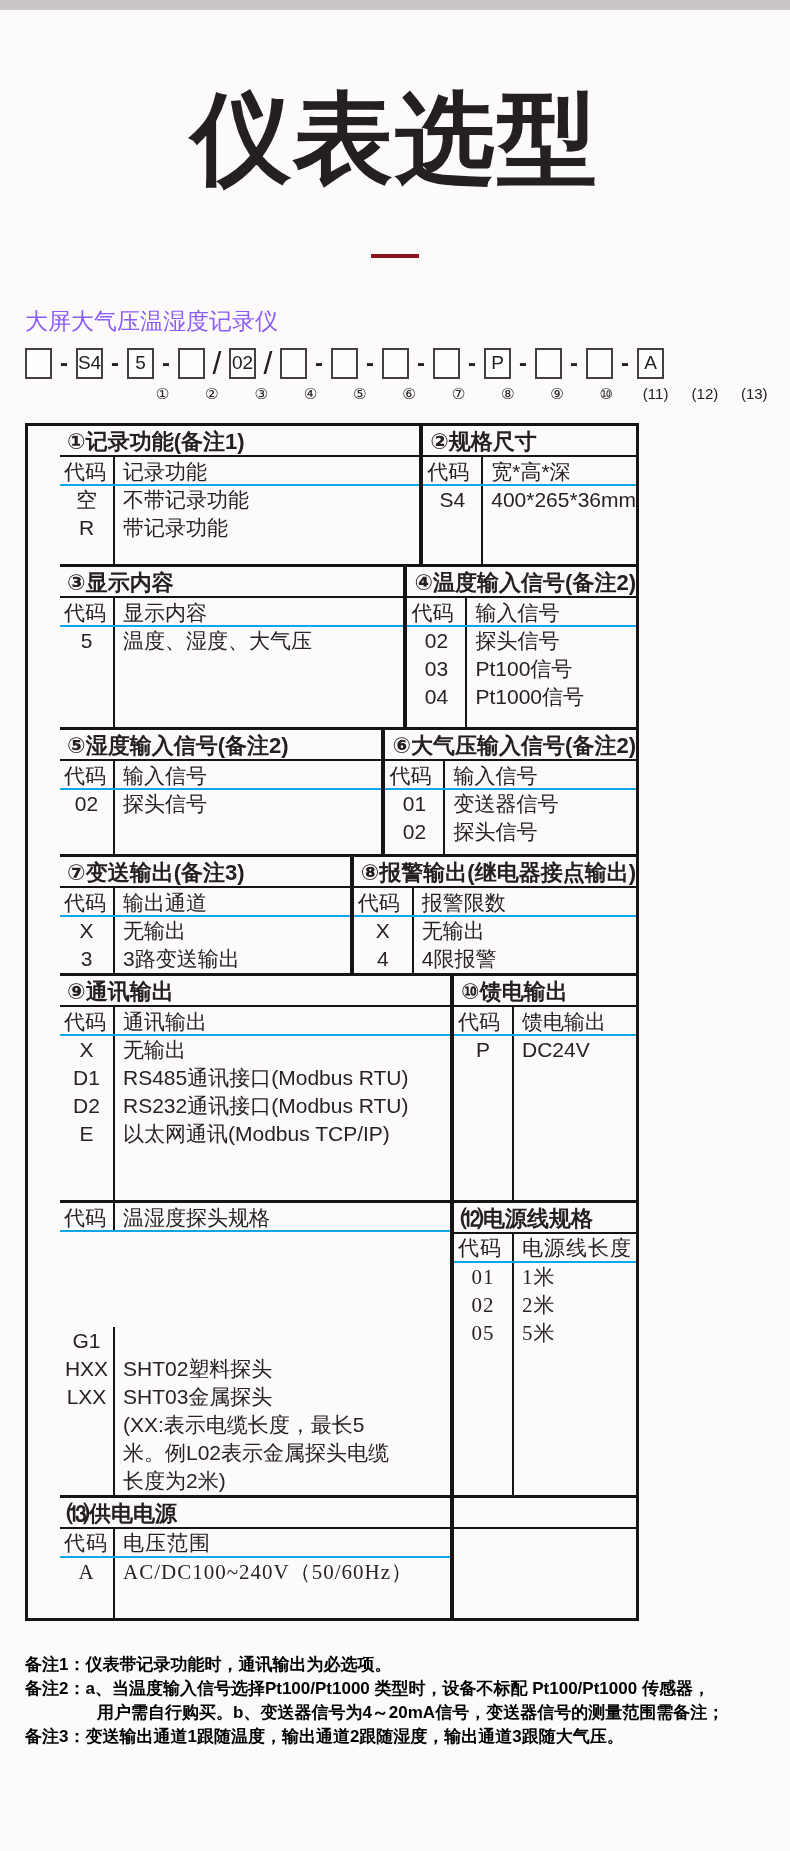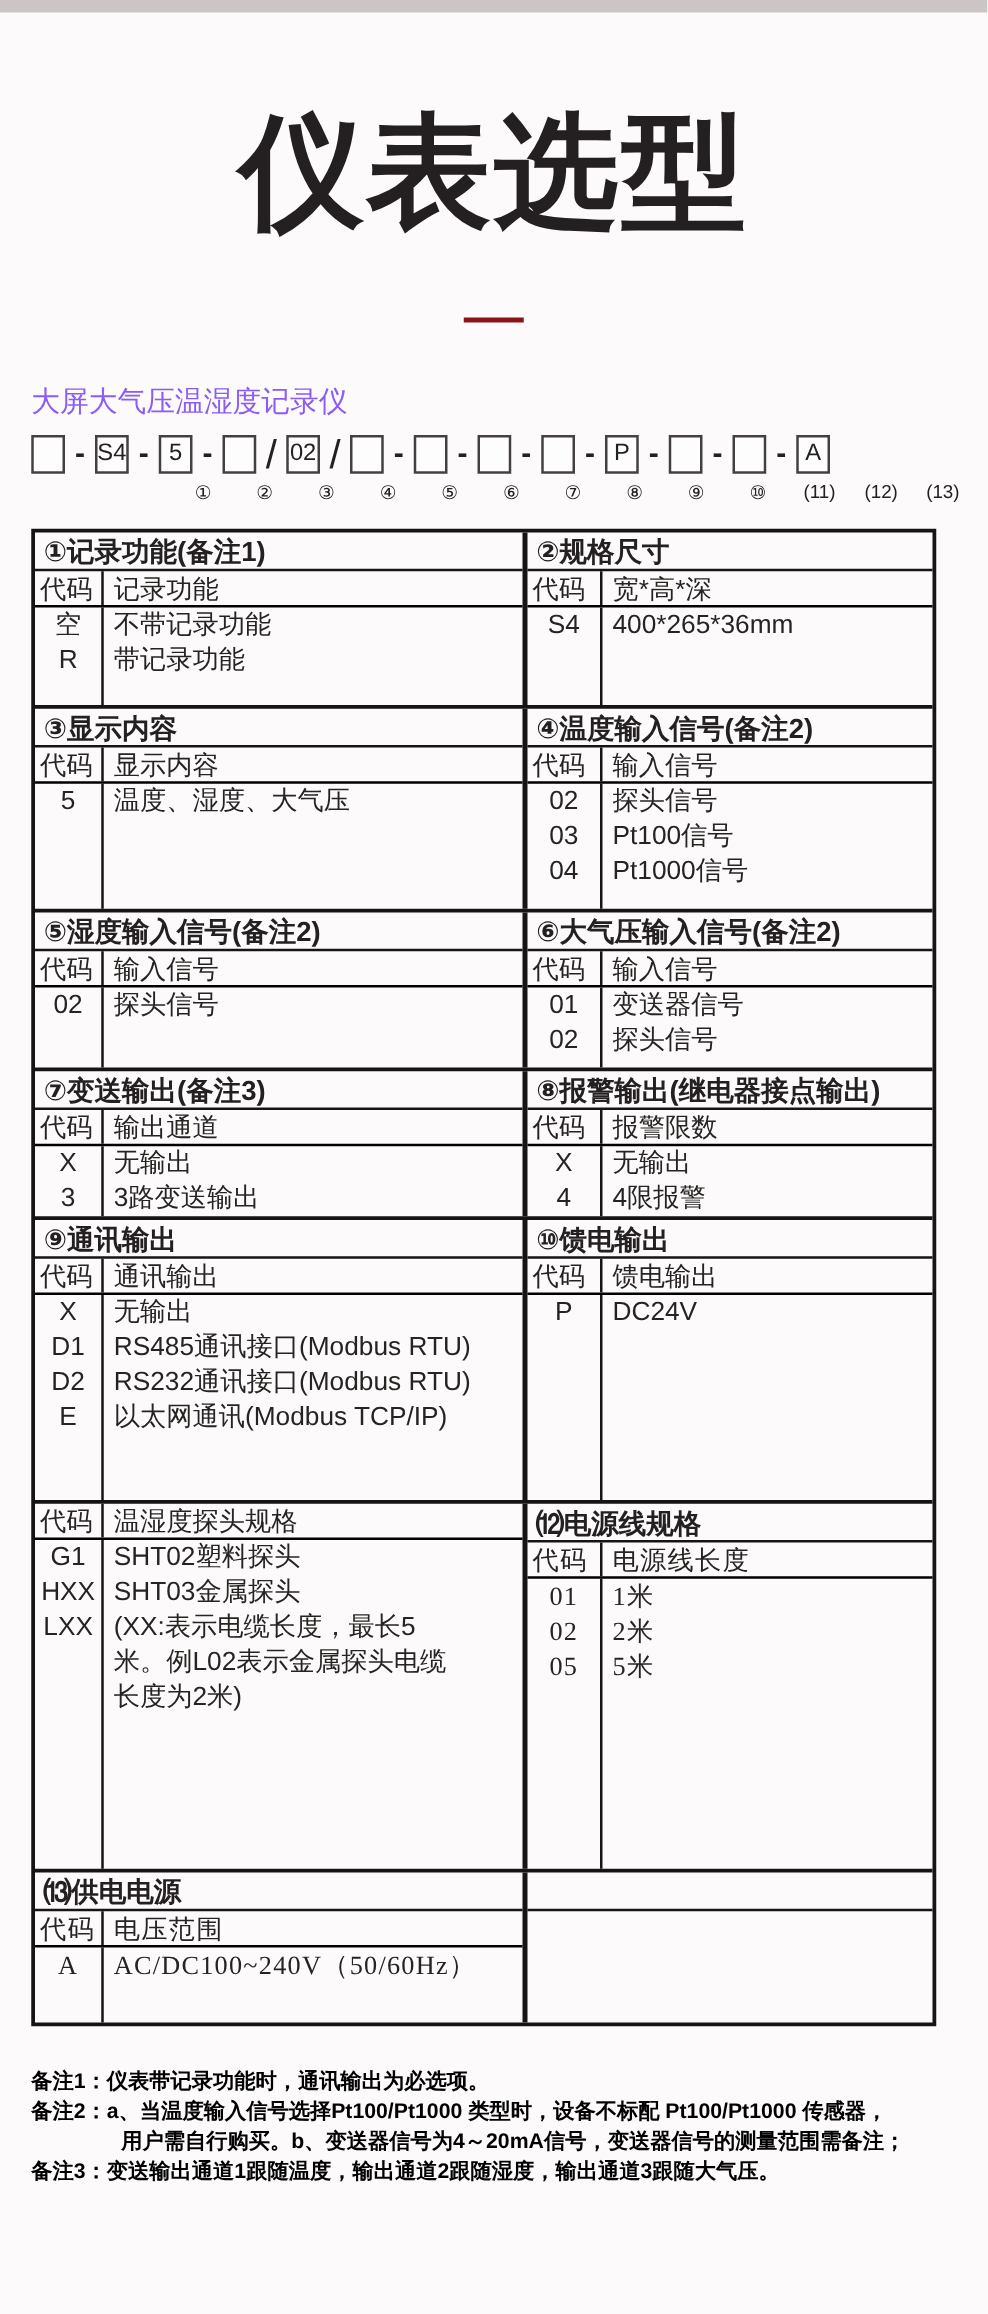--- a/index.html
+++ b/index.html
@@ -33,35 +33,35 @@
     display: flex; align-items: center; justify-content: center;
     font-size: 19px; color: #242021;
   }
   .msep { width: 24px; text-align: center; font-weight: 900; font-size: 24px; color: #242021; }
   .mslash { width: 24px; text-align: center; font-weight: 400; font-size: 32px; color: #242021; }
 
   .nums { display: flex; margin: 5px 0 0 149px; height: 22px; }
   .num-cell { width: 51px; }
   .num { display: block; width: 27px; text-align: center; font-size: 15px; color: #242021; }
 
-  .spec-table { width: 724px; margin: 16px 16px 0 25px; border: 3px solid #171414; background: #fcfafa; }
+  .spec-table { width: 614px; margin: 16px 16px 0 25px; border: 3px solid #171414; background: #fcfafa; padding-left: 32px; }
   .band { display: flex; border-top: 3px solid #171414; }
   .band:first-child { border-top: none; }
   .sec { display: flex; flex-direction: column; }
   .sec-left  { width: 394px; border-right: 4px solid #171414; }
   .sec-right { flex: 1; }
   .sec-title {
     height: 31px; line-height: 31px;
     padding-left: 7px;
     font-size: 22px; font-weight: 700; color: #242021;
     border-bottom: 2px solid #171414;
     white-space: nowrap;
   }
   .sec-empty .sec-title { border-bottom: 2px solid #171414; }
-  .sec-head { display: flex; height: 29px; line-height: 29px; border-bottom: 2px solid #000000; font-size: 21px; }
+  .sec-head { display: flex; height: 29px; line-height: 29px; border-bottom: 2px solid #0ea5e9; font-size: 21px; }
   .sec-head .code { width: 55px; border-right: 2px solid #171414; padding-left: 4px; white-space: nowrap; }
   .sec-right .sec-head .code { width: 60px; }
   .sec-head .label { flex: 1; padding-left: 8px; white-space: nowrap; }
   .sec-body { display: flex; font-size: 21px; line-height: 28px; flex: 1; }
   .body-codes { width: 55px; border-right: 2px solid #171414; text-align: center; }
   .sec-right .body-codes { width: 60px; }
   .body-labels { flex: 1; padding-left: 8px; }
   .body-codes div, .body-labels div { height: 28px; white-space: nowrap; }
   .serif .sec-head, .serif .sec-body {
     font-family: "Liberation Serif", "DejaVu Serif", serif;
@@ -332,21 +332,21 @@
           </div>
         </div>
       </div>
     </div>
     <div class="band">
       <div class="sec sec-left">
         <div class="sec-head">
           <div class="code">代码</div>
           <div class="label">温湿度探头规格</div>
         </div>
-        <div class="sec-body" style="min-height: 232px;">
+        <div class="sec-body" style="min-height: 232px; align-items: flex-end;">
           <div class="body-codes">
             <div>G1</div>
             <div>HXX</div>
             <div>LXX</div>
             <div></div>
             <div></div>
             <div></div>
           </div>
           <div class="body-labels">
             <div>SHT02塑料探头</div>

